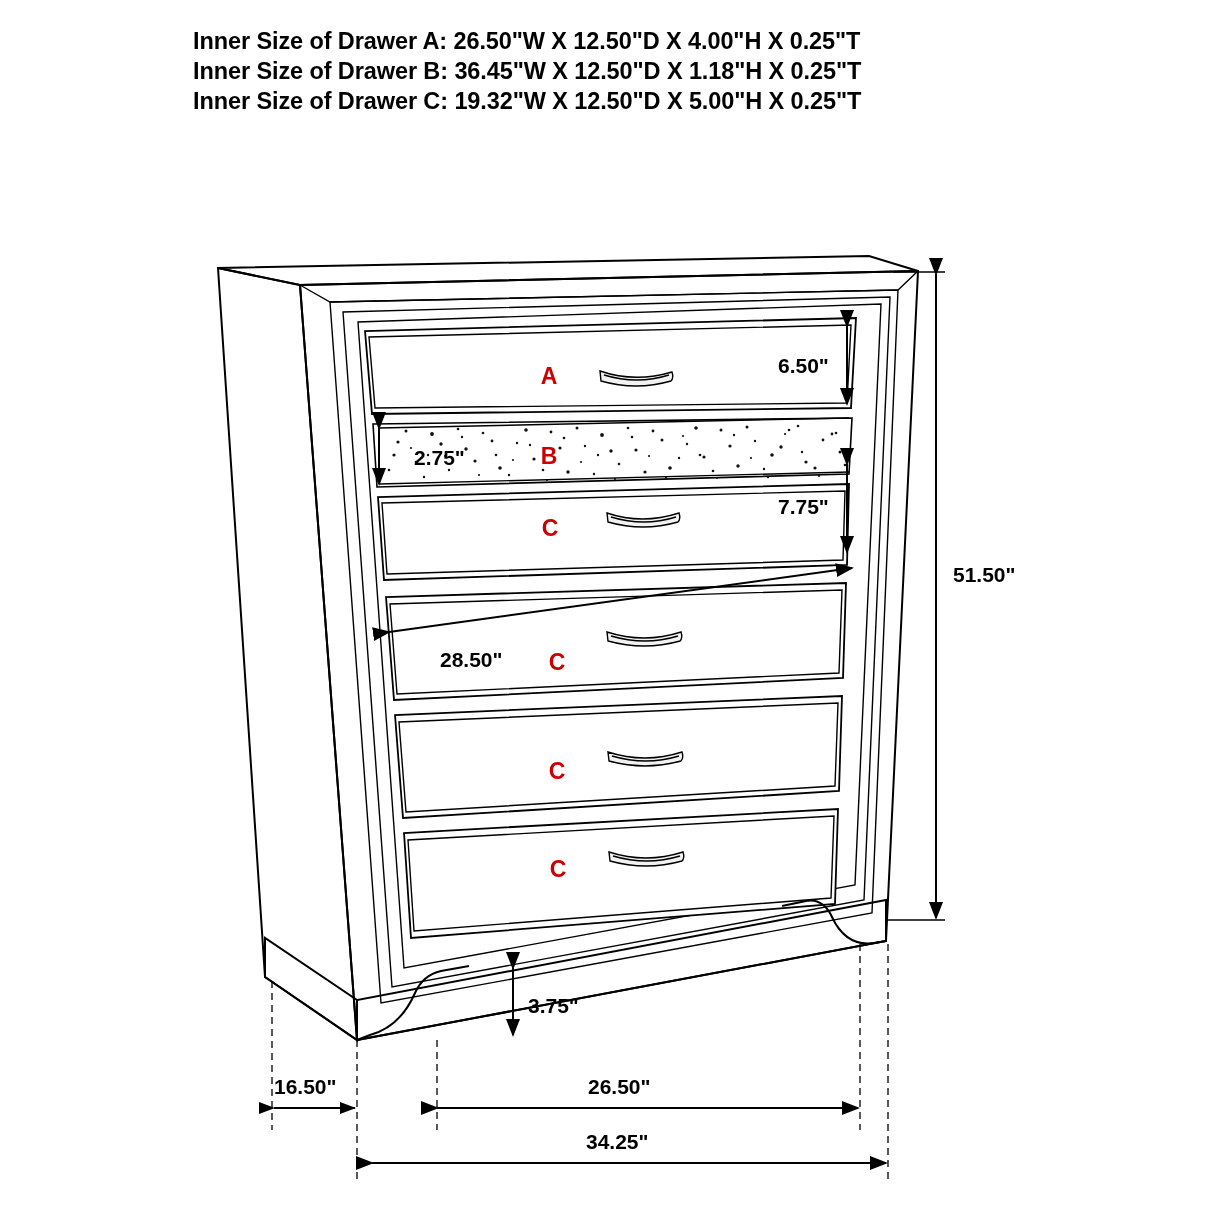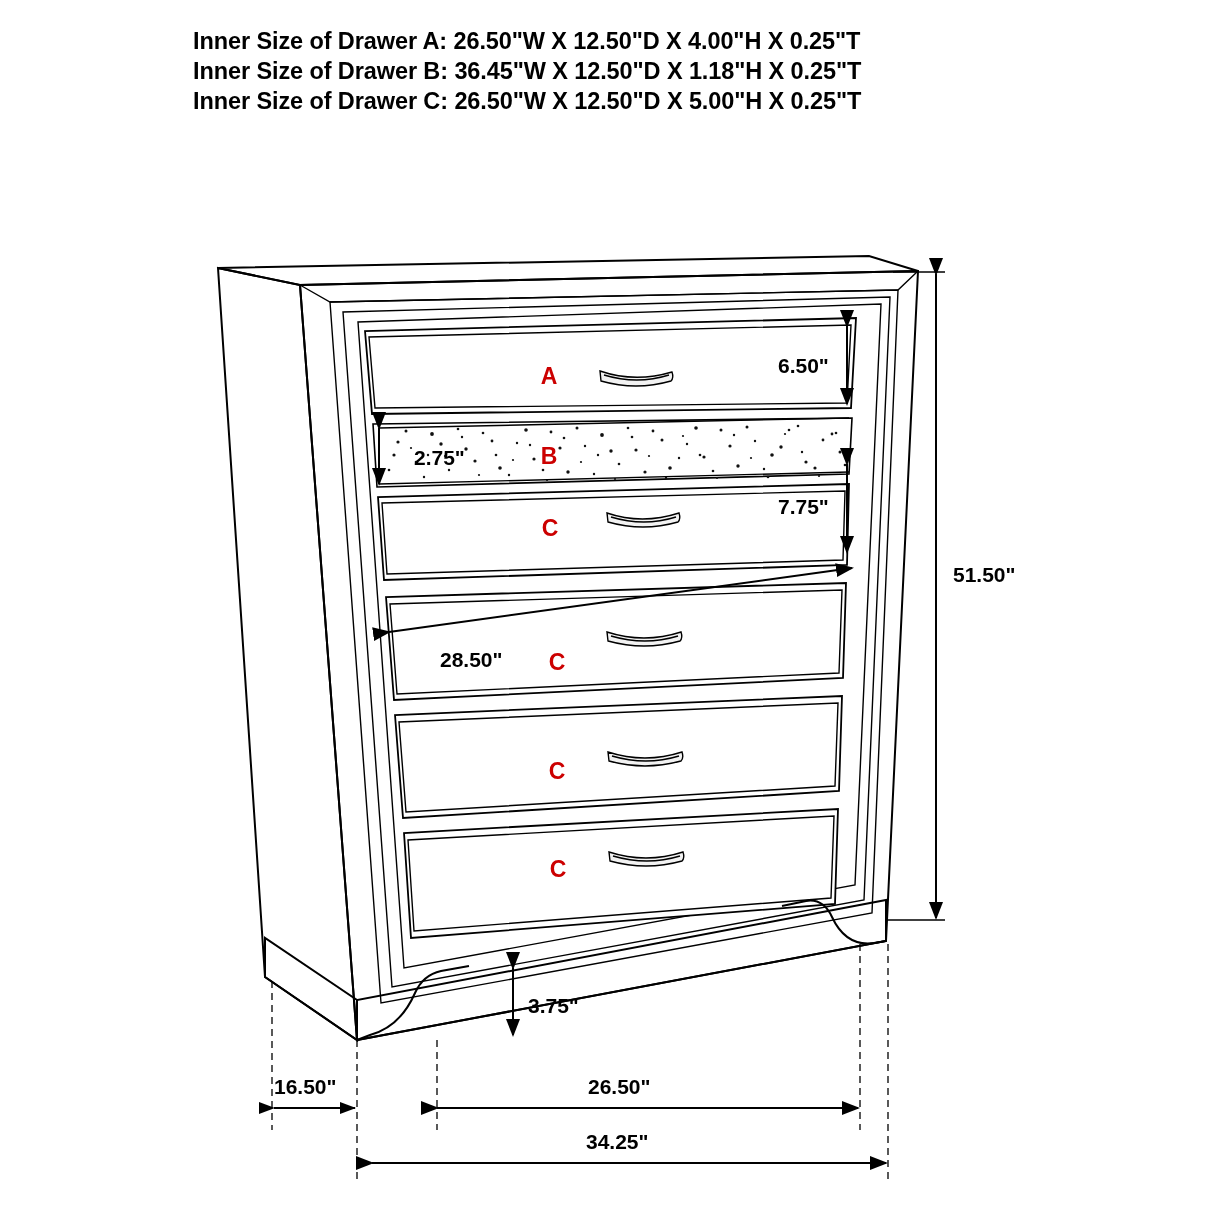--- a/index.html
+++ b/index.html
@@ -87,21 +87,21 @@
   }
 </style>
 </head>
 <body>
 
 <div id="stage">
 
   <div class="spec-block">
     <div class="spec-line">Inner Size of Drawer A: 26.50"W X 12.50"D X 4.00"H X 0.25"T</div>
     <div class="spec-line">Inner Size of Drawer B: 36.45"W X 12.50"D X 1.18"H X 0.25"T</div>
-    <div class="spec-line">Inner Size of Drawer C: 26.50"W X 12.50"D X 5.00"H X 0.25"T</div>
+    <div class="spec-line">Inner Size of Drawer C: 19.32"W X 12.50"D X 5.00"H X 0.25"T</div>
   </div>
 
   <svg id="drawing" viewBox="0 0 1214 1214">
 
     <g>
 
       <path class="ln med" d="M 218,268 L 300,285 L 918,271 L 869,256 Z"></path>
       <path class="ln thin" d="M 300,285 L 330,302 L 898,290 L 918,271"></path>
 
       <path class="ln med" d="M 218,268 L 265,977 L 357,1040 L 300,285 Z"></path>

